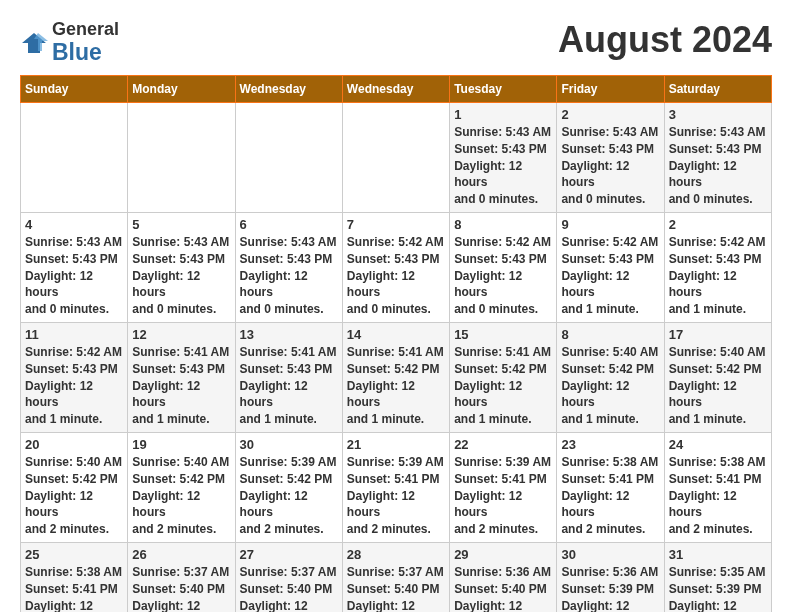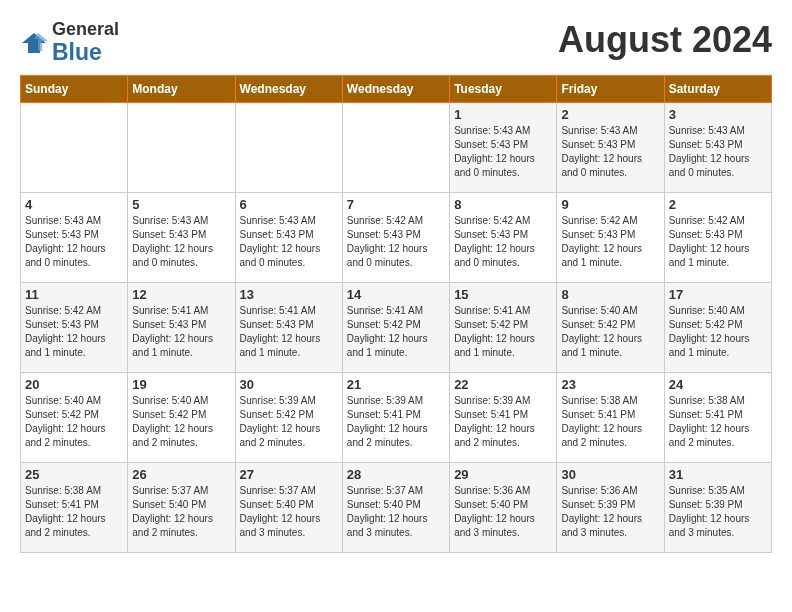--- a/index.html
+++ b/index.html
@@ -69,23 +69,24 @@
     tbody tr:nth-child(odd) td {
       background: #f5f5f5;
     }
     .day-num {
       font-size: 13px;
       font-weight: bold;
       color: #333;
       margin-bottom: 2px;
     }
     .day-info {
-      font-size: 10px;
+      font-size: 12px;
       color: #333;
       line-height: 1.4;
+      font-weight: bold;
     }
     .empty-cell {
       background: #fff !important;
     }
   </style>
 </head>
 <body>
 
 <div class="header">
   <div class="logo">

